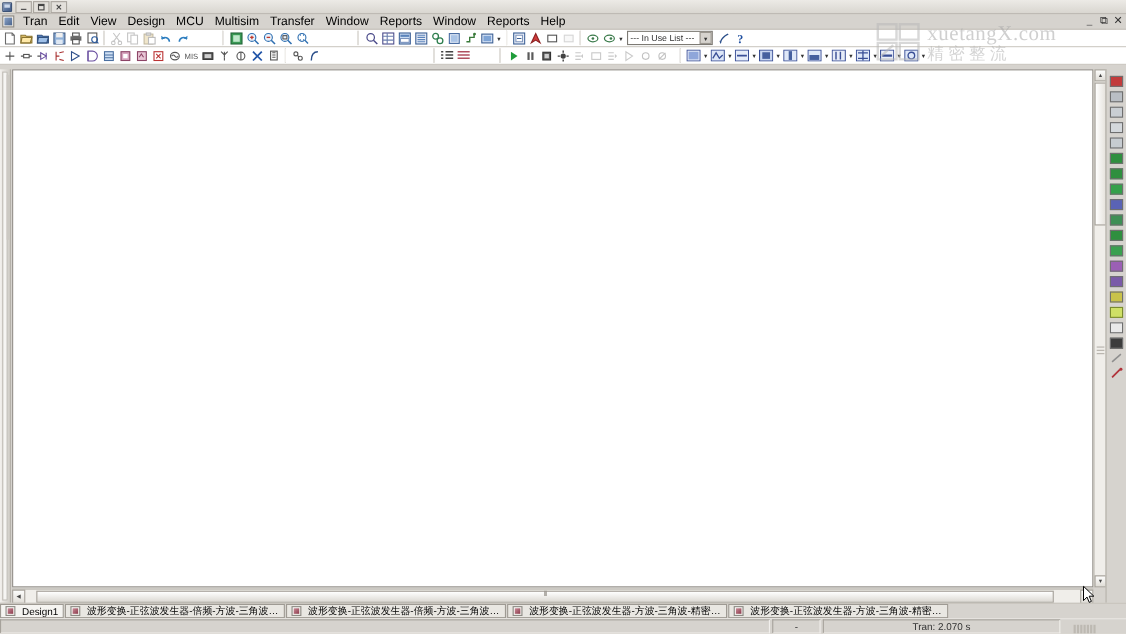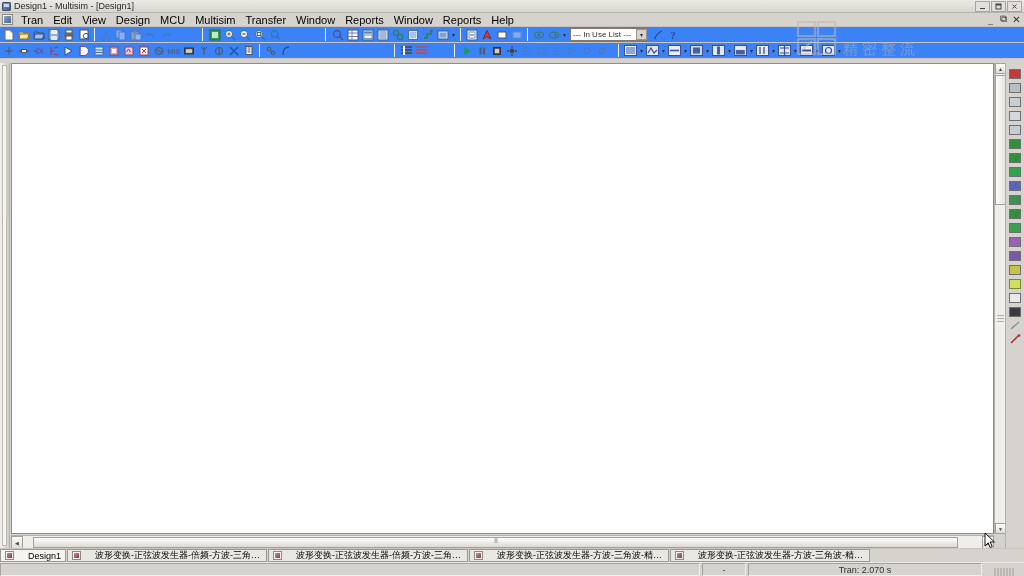--- a/index.html
+++ b/index.html
@@ -54,21 +54,21 @@
     white-space:nowrap; cursor:default;
   }
   .menuwin{
     position:absolute; right:1px; top:0; display:flex; gap:0px; align-items:center;
   }
   .mwb{ width:13px;height:12px; display:flex;align-items:center;justify-content:center;
         font-size:10px;color:#333; font-family:"Liberation Serif",serif;}
 
   
   .toolrow{
-    height:16px; background:#3b82f6; display:flex; align-items:center;
+    height:16px; background:#ffffff; display:flex; align-items:center;
     border-bottom:1px solid #c9c5be;
   }
   .tgroup{ display:flex; align-items:center; height:16px; padding:0 1px; }
   .tsep{ width:1px;height:13px;background:#a6a29b;border-right:1px solid #f1efec;margin:0 3px;}
   .tbtn{
     width:15px;height:15px; display:flex;align-items:center;justify-content:center;
     position:relative;
   }
   .tbtn svg{display:block;}
   .caret{ width:7px;height:15px; display:flex;align-items:center;justify-content:center;
@@ -168,21 +168,21 @@
          align-items:center;justify-content:center;}
   .ibtn .chip{ width:12px;height:10px;border:1px solid #6f6f6f;}
 
   
   .tabstrip{
     position:absolute; left:0; right:0; bottom:14px; height:14px;
     background:#d6d3ce; display:flex; align-items:stretch;
     border-top:1px solid #c9c5be;
   }
   .tab{
-    display:flex;align-items:center; gap:14px; padding:0 4px;
+    display:flex;align-items:center; gap:6px; padding:0 4px;
     border:1px solid #9e9a93; background:#e9e7e2; margin-right:1px;
     font-size:9px; white-space:nowrap; max-width:200px; overflow:hidden;
   }
   .tab.active{ background:#f5f4f1; }
   .tabicon{
     width:9px;height:9px;flex:0 0 auto;
     background:linear-gradient(135deg,#fff,#ece9e3);
     border:1px solid #8d8a84; position:relative;
   }
   .tabicon:after{
@@ -215,21 +215,20 @@
     pointer-events:none;
   }
 </style>
 </head>
 <body>
 
 <div id="app">
 
   <div class="titlebar">
     <div class="ticon"></div>
-    <div class="titletext">Design1 - Multisim - [Design1]</div>
     <div class="winbtns">
       <div class="wbtn">
         <svg width="9" height="9">
             <rect x="2" y="6" width="5" height="1" fill="#444"></rect>
           </svg>
       </div>
       <div class="wbtn">
         <svg width="9" height="9">
             <rect x="2" y="2" width="5" height="5" fill="none" stroke="#444" stroke-width="1"></rect>
             <rect x="2" y="2" width="5" height="1.5" fill="#444"></rect>
@@ -759,20 +758,21 @@
   </div>
 
   <div class="watermark">
     <svg class="wm-logo" viewBox="0 0 44 40">
       <path d="M3 4h17v14H3z" fill="none" stroke="#b9b9b9" stroke-width="2.2"></path>
       <path d="M23 4h17v14H23z" fill="none" stroke="#b9b9b9" stroke-width="2.2"></path>
       <path d="M3 21h17v15H3z" fill="none" stroke="#b9b9b9" stroke-width="2.2"></path>
       <path d="M23 21h17v15H23z" fill="none" stroke="#b9b9b9" stroke-width="2.2"></path>
       <path d="M6 33 L17 23" stroke="#b9b9b9" stroke-width="2.2" fill="none"></path>
     </svg>
+    <div class="wm-text">xuetangX.com</div>
     <div class="wm-sub">精密整流</div>
   </div>
 
   <div class="workspace">
 
     <div class="leftrail">
       <div class="rtrack">
         <div class="rthumb"></div>
       </div>
     </div>
@@ -884,21 +884,21 @@
     </div>
     <div class="tab">
       <span class="tabicon"></span>
       <span class="tablabel">波形变换-正弦波发生器-方波-三角波-精密整流0310 *</span>
     </div>
   </div>
 
   <div class="statusbar">
     <div class="st-cell st-grow" style="flex:0 0 700px"></div>
     <div class="st-cell" style="width:44px">-</div>
-    <div class="st-cell" style="width:234px">Tran: 2.070 s</div>
+    <div class="st-cell" style="width:216px">Tran: 2.070 s</div>
     <div class="st-grip">
         <i></i>
         <i></i>
         <i></i>
         <i></i>
         <i></i>
         <i></i>
         <i></i>
       </div>
   </div>

